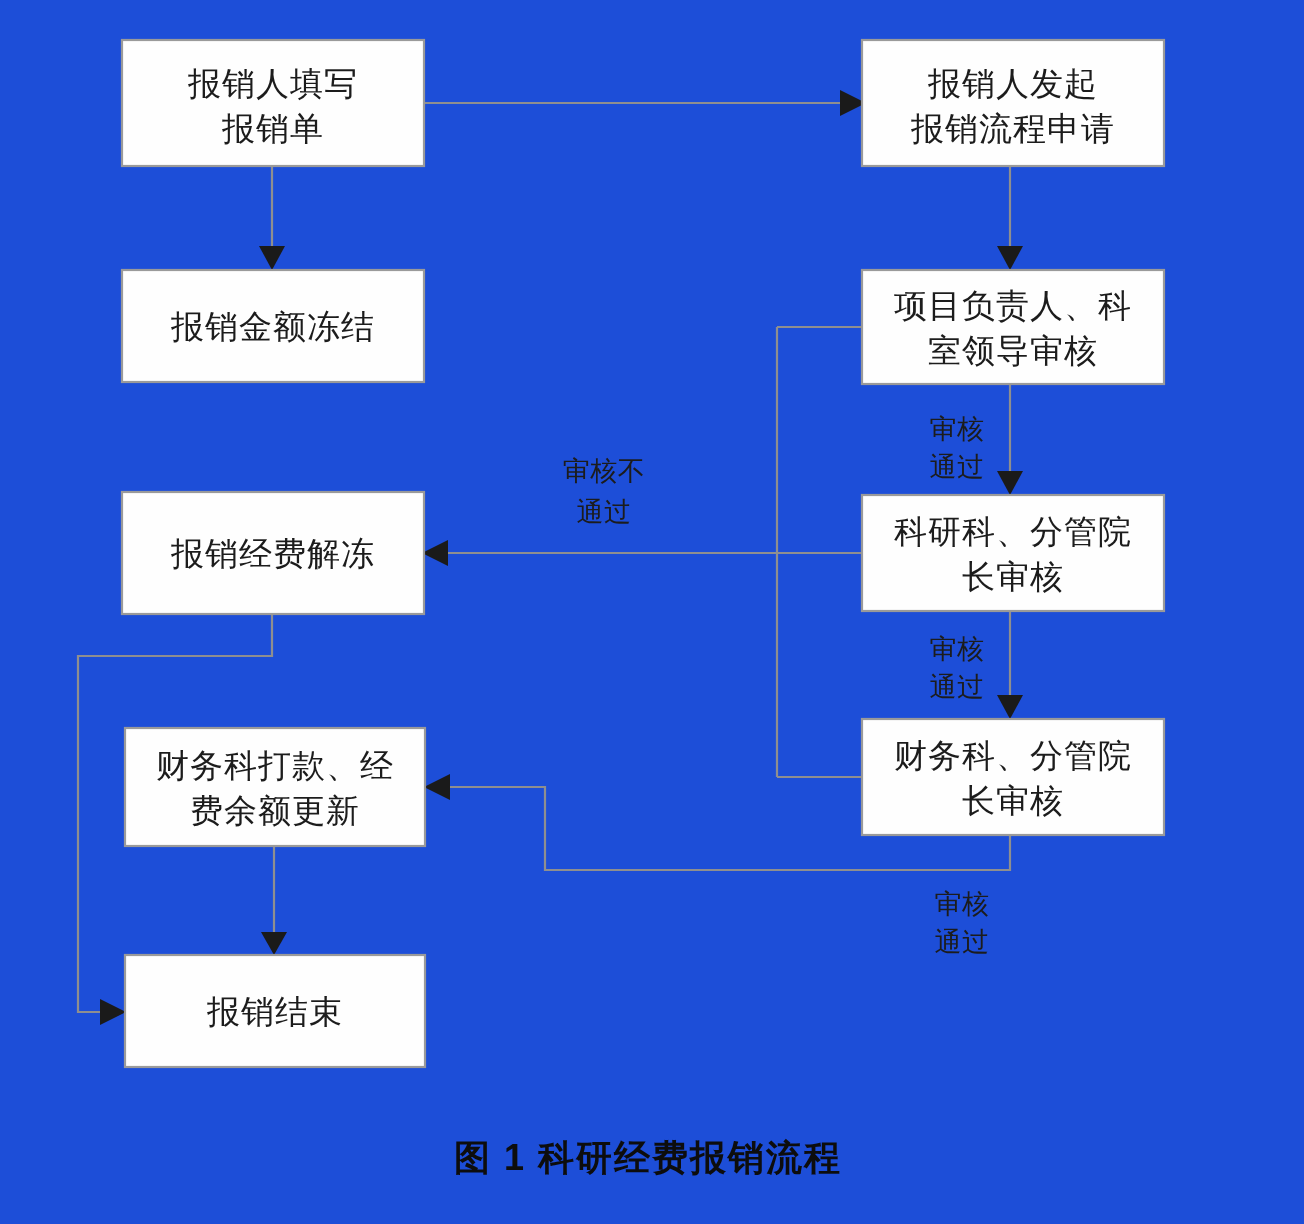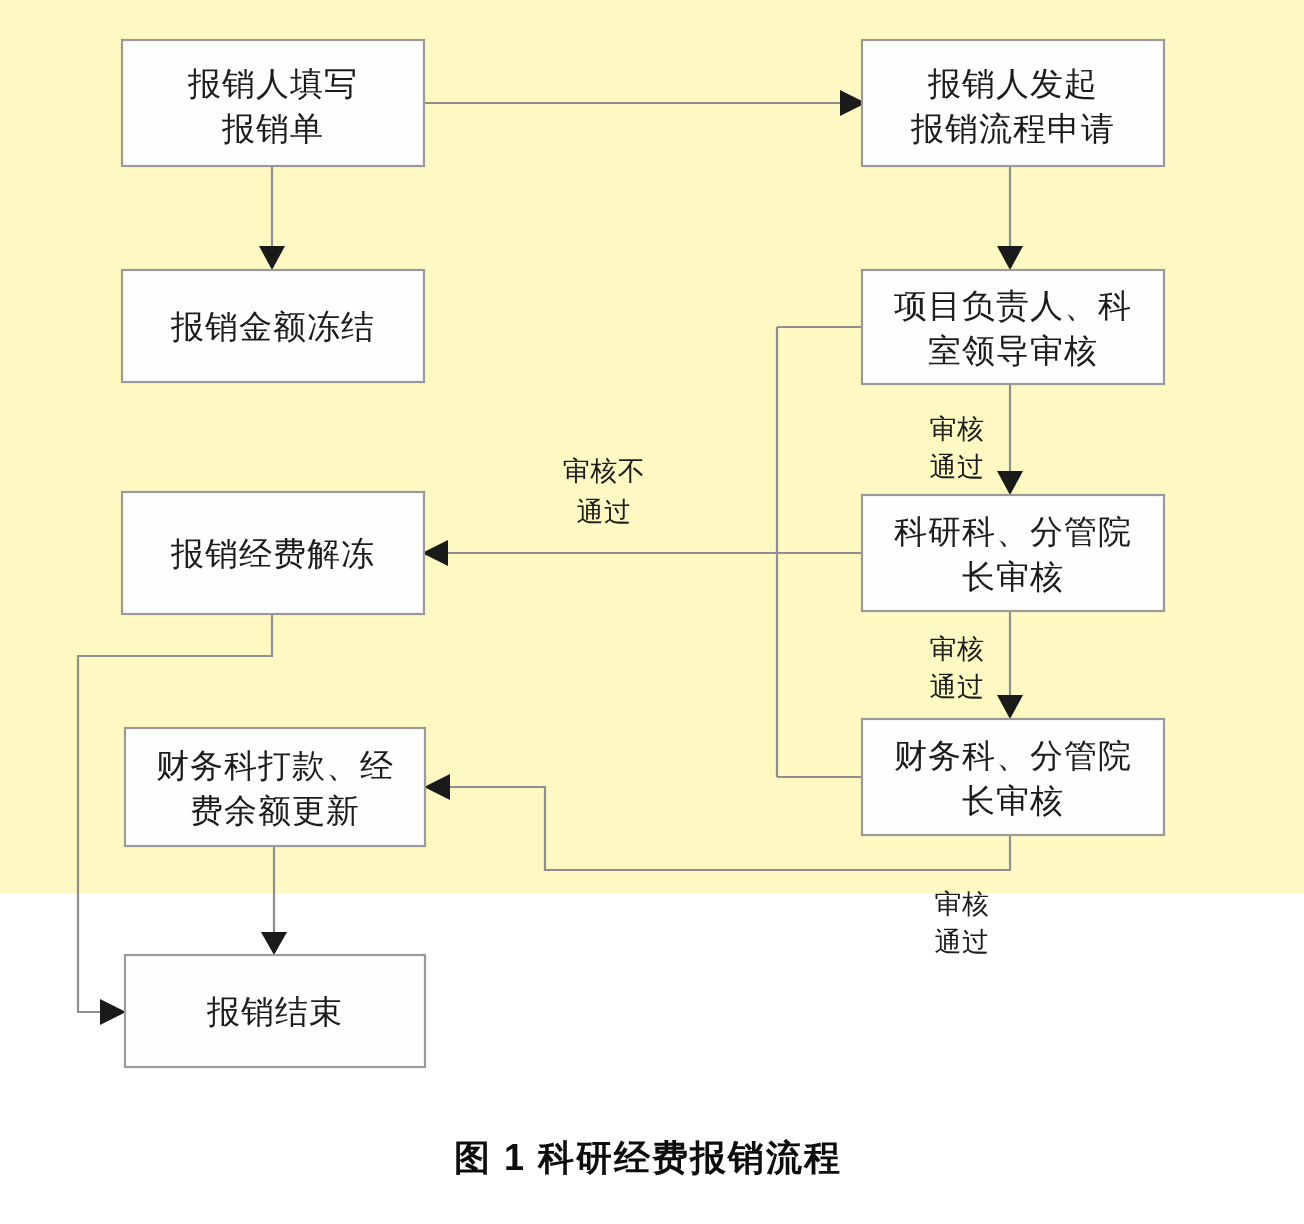--- a/index.html
+++ b/index.html
@@ -9,22 +9,22 @@
   }
   body {
     width: 1304px;
     height: 1224px;
     font-family: "Liberation Serif", "DejaVu Serif", serif;
     overflow: hidden;
   }
   #figure-root {
     position: relative;
     width: 1304px;
-    height: 893px;
-    background: #fef9c3;
+    height: 1224px;
+    background: #1d4ed8;
   }
   svg#flow-svg {
     position: absolute;
     left: 0;
     top: 0;
     width: 1304px;
     height: 1224px;
   }
   .node-rect {
     fill: #fefefe;

